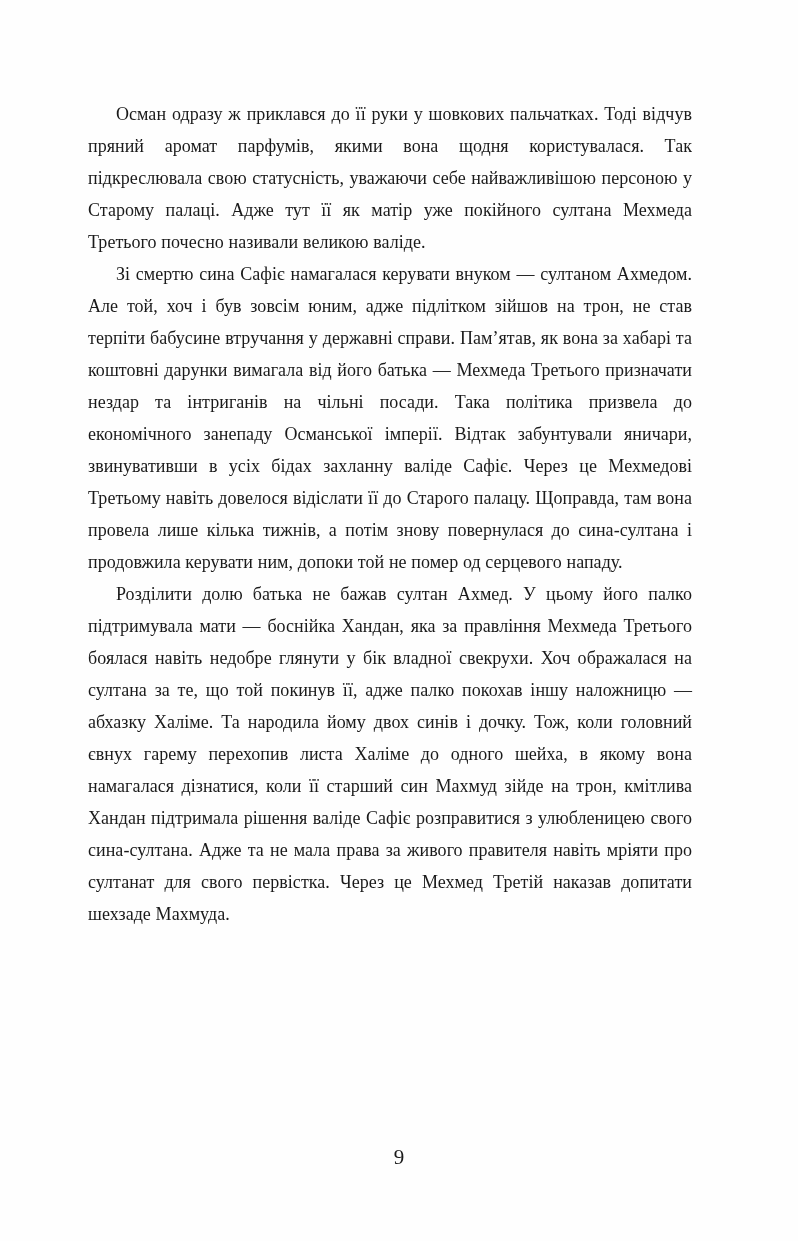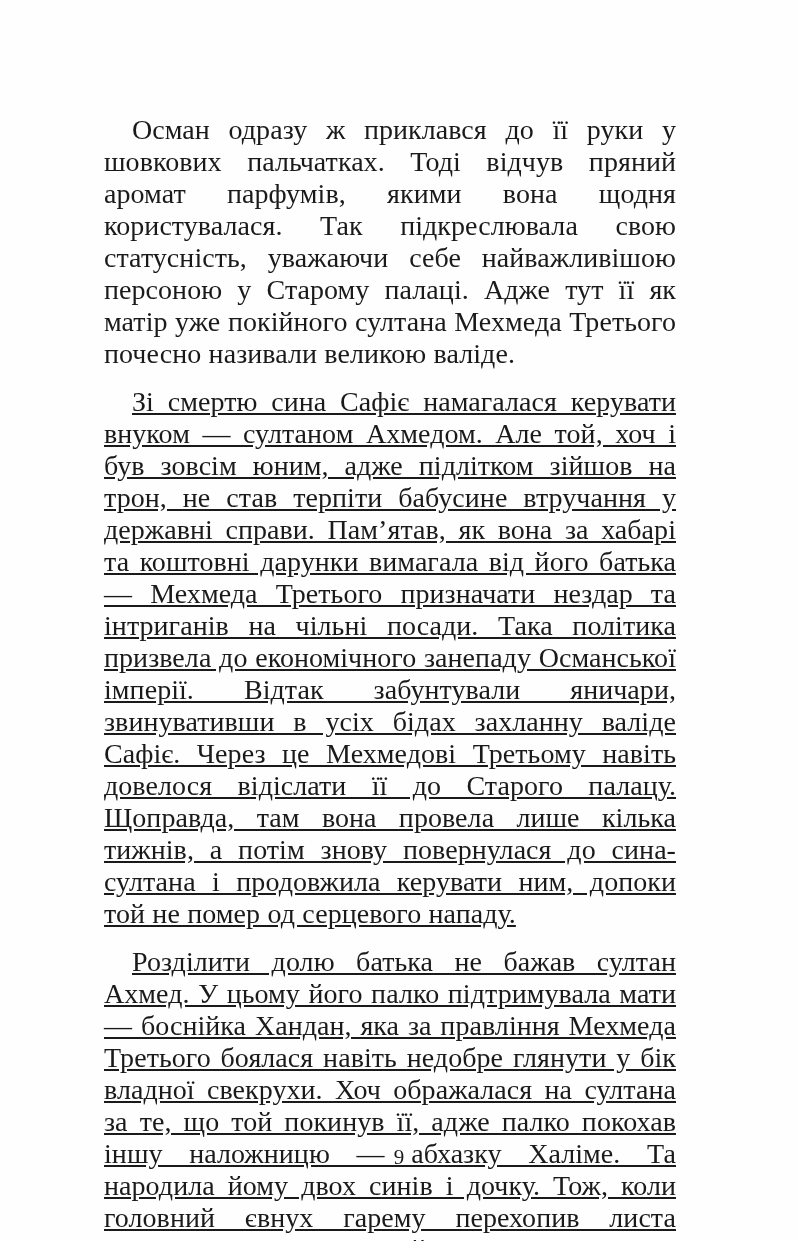--- a/index.html
+++ b/index.html
@@ -25,36 +25,35 @@
   }
 
   .text-block {
     position: absolute;
     left: 88px;
     top: 98px;
     width: 604px;
   }
 
   .para {
-    margin: 16px;
+    margin: 0;
     text-indent: 28px;
     text-align: justify;
     text-justify: inter-word;
-    font-size: 28px;
+    font-size: 18px;
     line-height: 32px;
     hyphens: auto;
     -webkit-hyphens: auto;
     word-spacing: 0.01em;
     letter-spacing: 0.002em;
     font-weight: 400;
   }
 
   .para + .para {
     margin-top: 0;
-    text-decoration: underline;
   }
 
   .page-number {
     position: absolute;
     left: 0;
     right: 0;
     top: 1143px;
     text-align: center;
     font-size: 21px;
     line-height: 28px;

